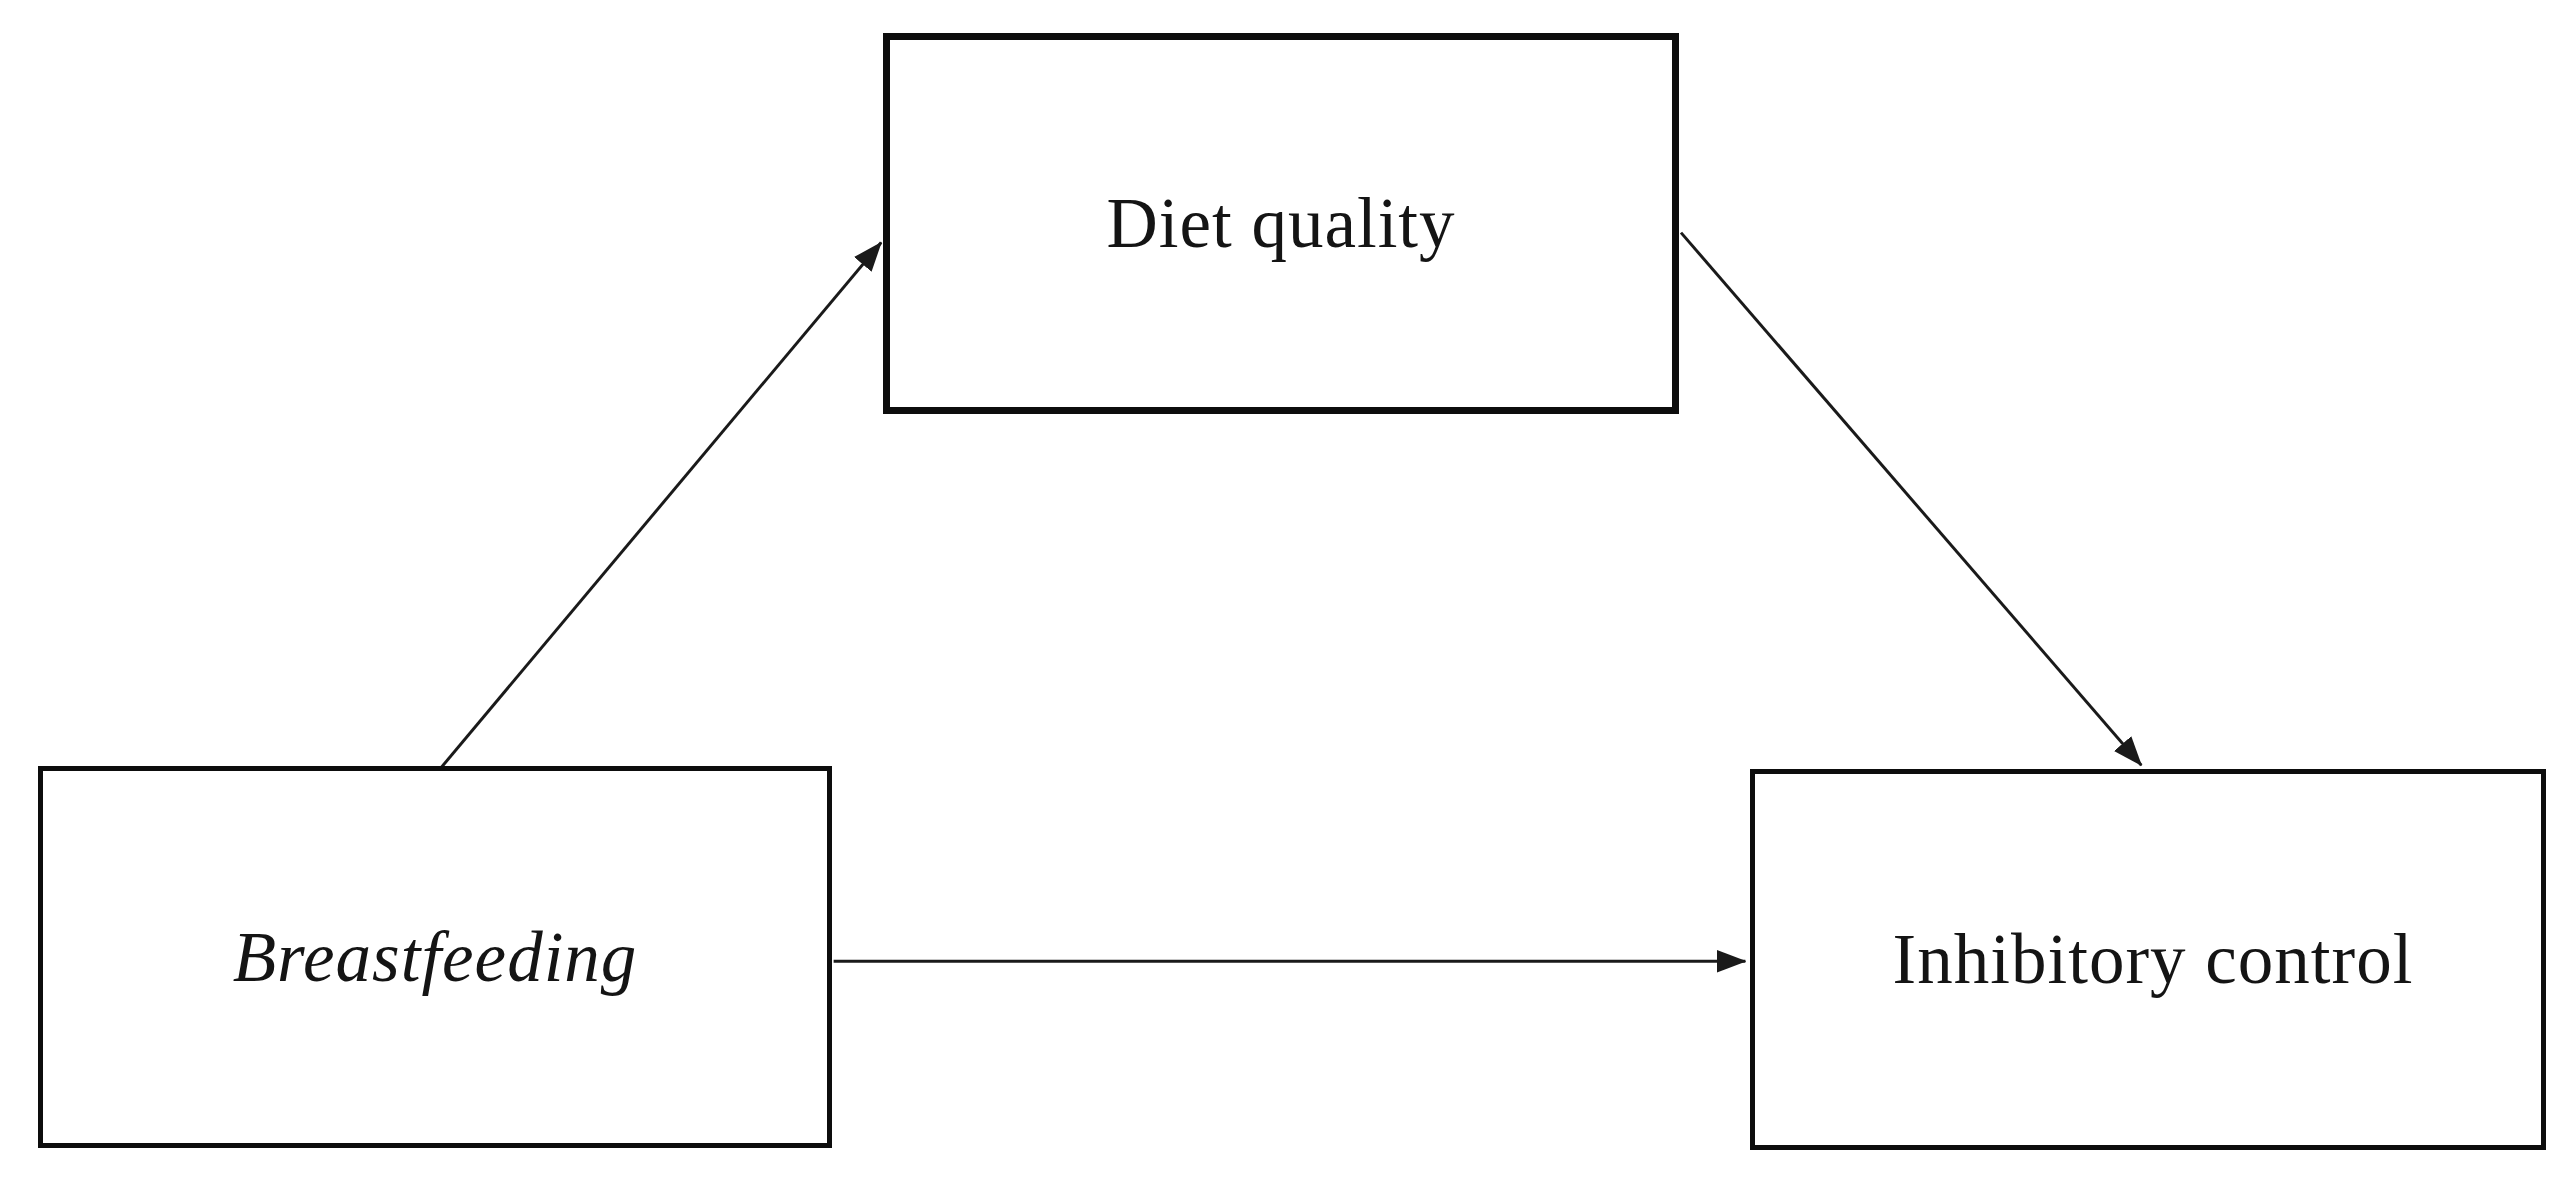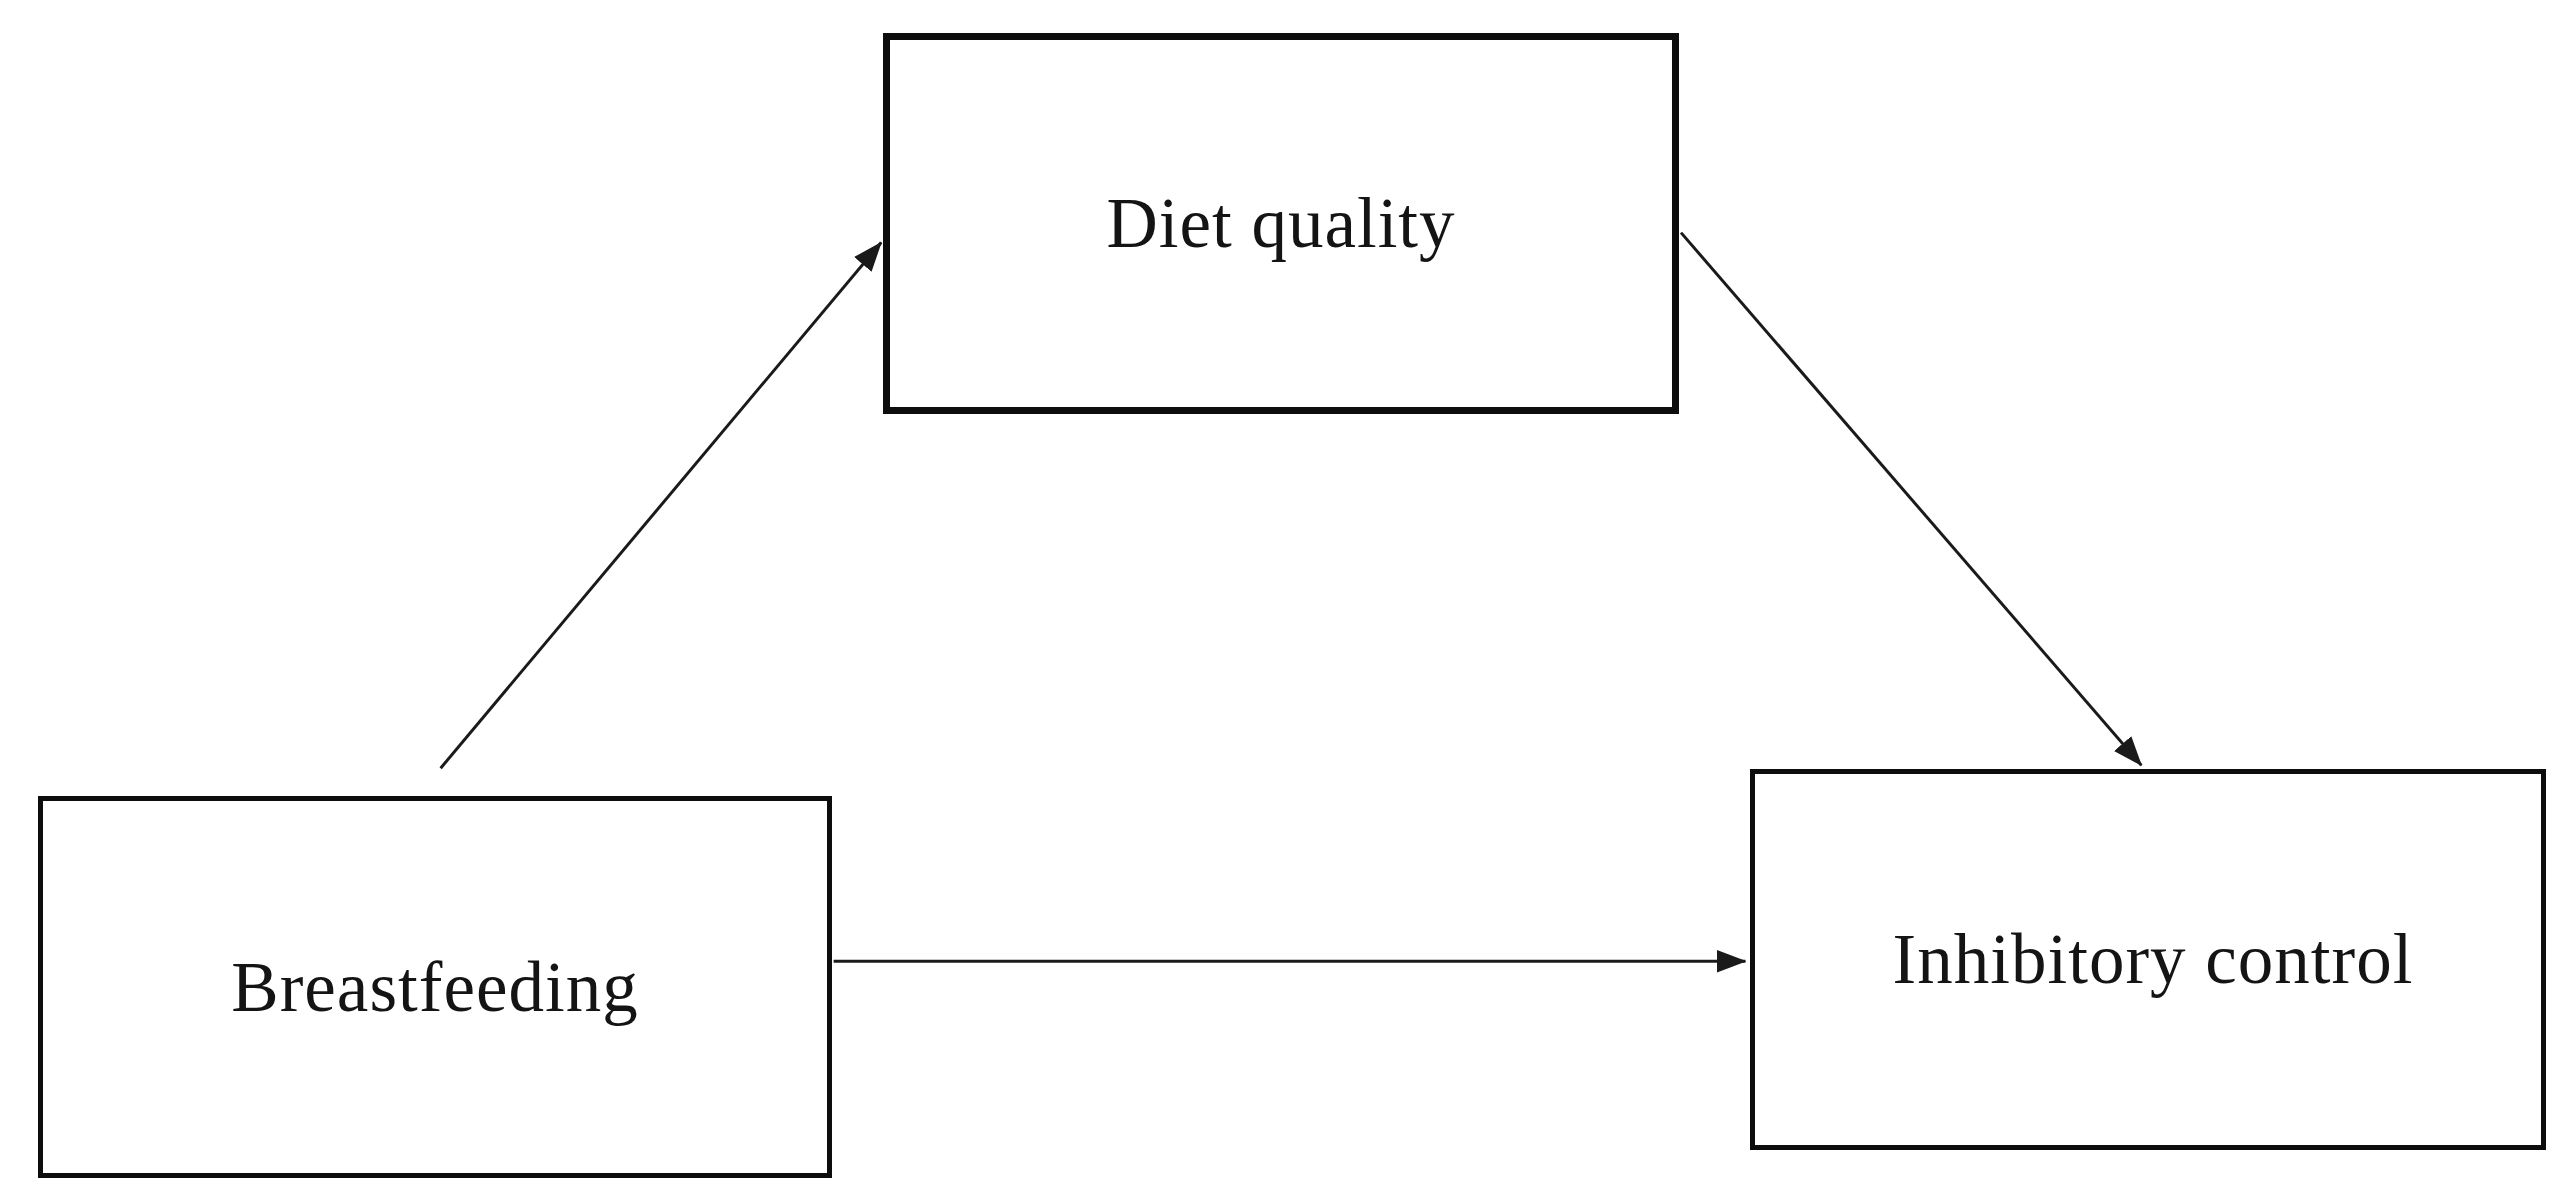--- a/index.html
+++ b/index.html
@@ -40,24 +40,25 @@
   }
   .node-mediator {
     left: 883px;
     top: 33px;
     width: 796px;
     height: 381px;
     border: 7px solid #0d0d0d;
   }
   .node-predictor {
     left: 38px;
-    top: 796px;
+    top: 766px;
     width: 794px;
     height: 382px;
     border: 5px solid #0d0d0d;
+    font-style: italic;
   }
   .node-outcome {
     left: 1750px;
     top: 769px;
     width: 796px;
     height: 381px;
     border: 5px solid #0d0d0d;
     padding-left: 10px;
   }
 </style>

